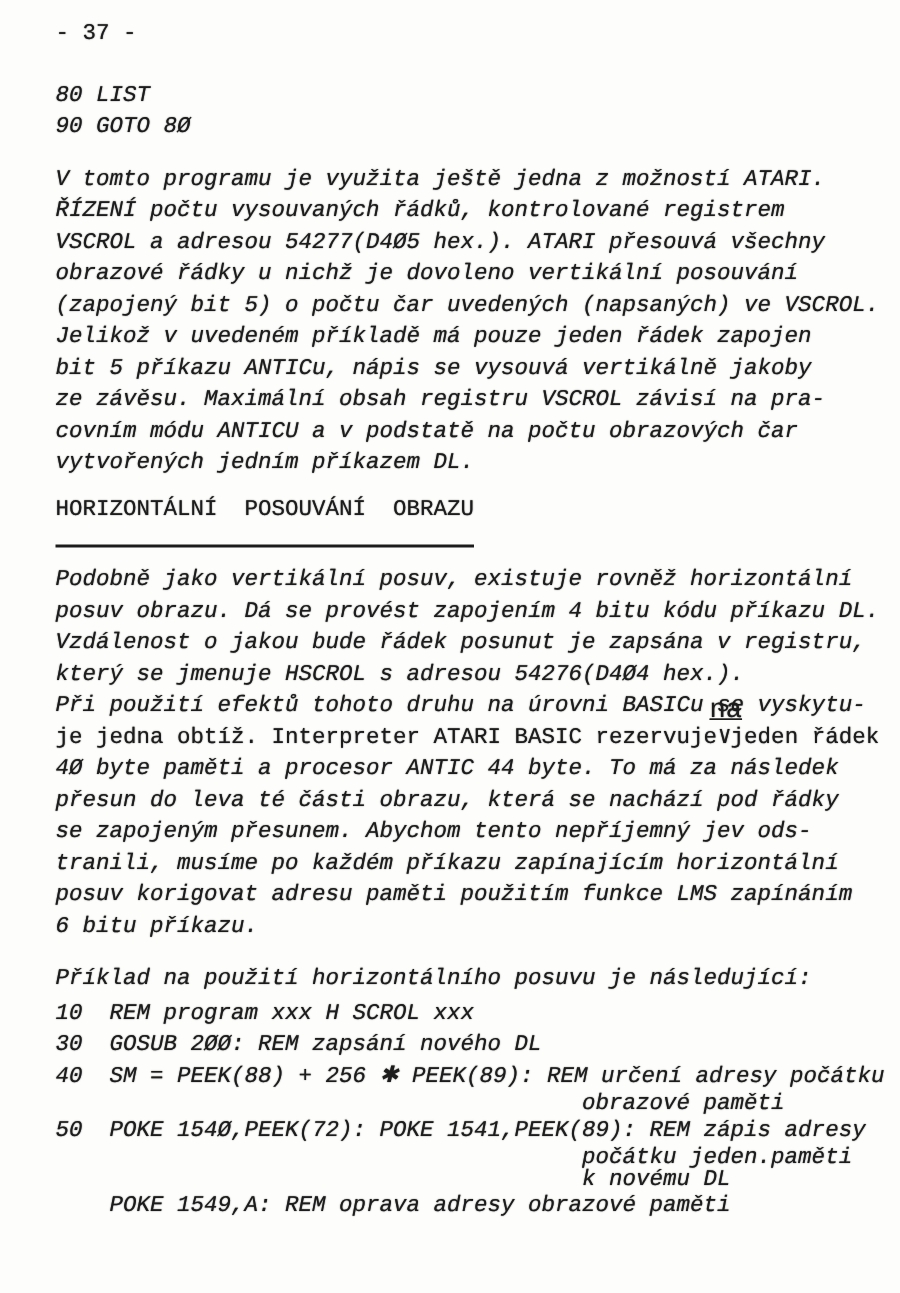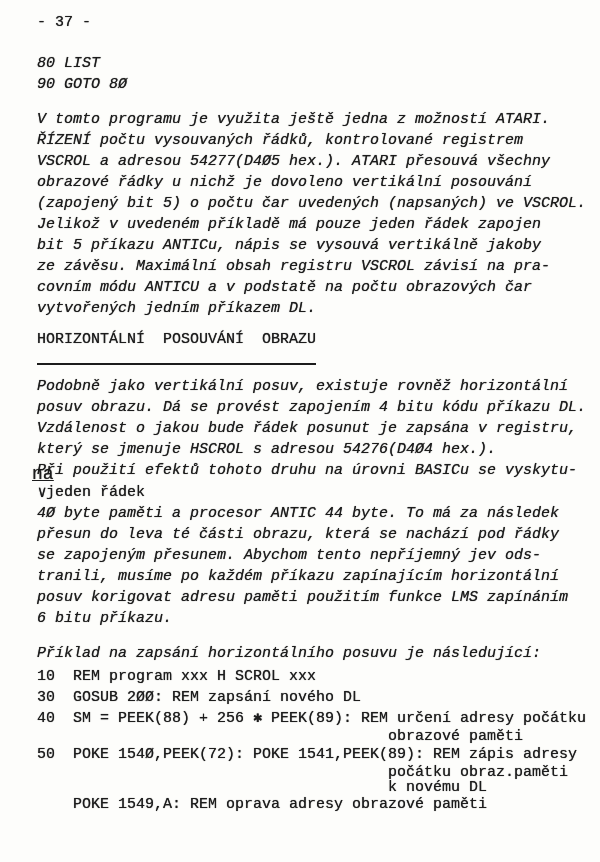--- a/index.html
+++ b/index.html
@@ -45,21 +45,21 @@
   .inserted-word{
     position:absolute;
     top:-14px;
     left:-5px;
     font-size:18px;
     line-height:14px;
     text-decoration:underline;
     white-space:nowrap;
   }
   .example-intro{margin-top:14px;}
-  .program-listing{margin-top:2px;}
+  .program-listing{margin-top:2px;font-style:italic;}
   .code-line{white-space:pre;}
   .code-line.main{line-height:21px;}
   .code-line.cont{line-height:15px;}
   .code-line.wrap{line-height:20px;}
 </style>
 </head>
 <body>
 
 <div class="page" style="background: rgb(253, 253, 251); color: rgb(28, 28, 28);">
   <div class="content">
@@ -83,36 +83,36 @@
     <div class="heading-row">
       <span class="heading-underline">HORIZONTÁLNÍ  POSOUVÁNÍ  OBRAZU</span>
     </div>
 
     <div class="paragraph-2">
       <div class="pre">Podobně jako vertikální posuv, existuje rovněž horizontální
 posuv obrazu. Dá se provést zapojením 4 bitu kódu příkazu DL.
 Vzdálenost o jakou bude řádek posunut je zapsána v registru,
 který se jmenuje HSCROL s adresou 54276(D4Ø4 hex.).
 Při použití efektů tohoto druhu na úrovni BASICu se vyskytu-</div>
-      <div class="insert-line"><span class="ins-wrap"><span class="inserted-word">na</span><span class="caret-mark">∨</span></span><span>jeden řádek</span></div>
+      <div class="insert-line"><span>je jedna obtíž. Interpreter ATARI BASIC rezervuje</span><span class="ins-wrap"><span class="inserted-word">na</span><span class="caret-mark">∨</span></span><span>jeden řádek</span></div>
       <div class="pre">4Ø byte paměti a procesor ANTIC 44 byte. To má za následek
 přesun do leva té části obrazu, která se nachází pod řádky
 se zapojeným přesunem. Abychom tento nepříjemný jev ods-
 tranili, musíme po každém příkazu zapínajícím horizontální
 posuv korigovat adresu paměti použitím funkce LMS zapínáním
 6 bitu příkazu.</div>
     </div>
 
-    <div class="example-intro pre">Příklad na zapsání horizontálního posuvu je následující:</div>
+    <div class="example-intro pre">Příklad na použití horizontálního posuvu je následující:</div>
 
     <div class="program-listing">
         <div class="code-line main">10  REM program xxx H SCROL xxx</div>
         <div class="code-line main">30  GOSUB 2ØØ: REM zapsání nového DL</div>
         <div class="code-line main">40  SM = PEEK(88) + 256 ✱ PEEK(89): REM určení adresy počátku</div>
         <div class="code-line cont">                                       obrazové paměti</div>
         <div class="code-line main">50  POKE 154Ø,PEEK(72): POKE 1541,PEEK(89): REM zápis adresy</div>
-        <div class="code-line cont">                                       počátku obraz.paměti</div>
+        <div class="code-line cont">                                       počátku jeden.paměti</div>
         <div class="code-line cont">                                       k novému DL</div>
         <div class="code-line wrap">    POKE 1549,A: REM oprava adresy obrazové paměti</div>
       </div>
 
   </div>
 </div>
 
 </body></html>

